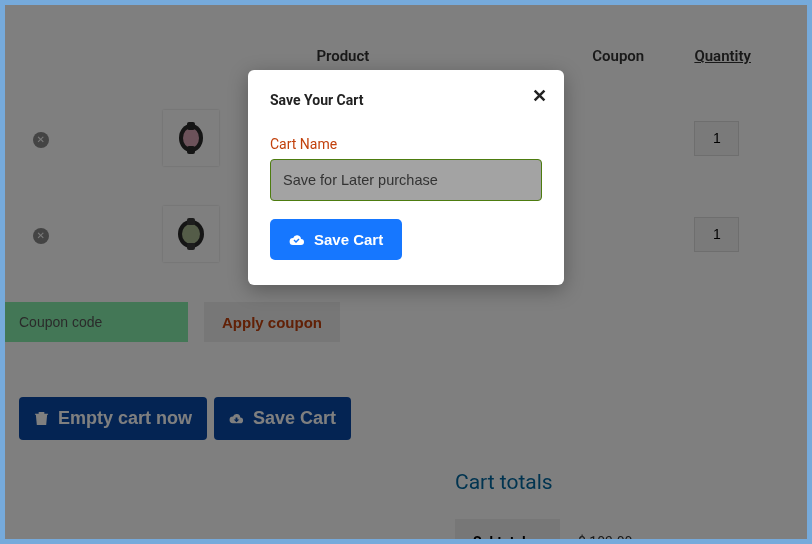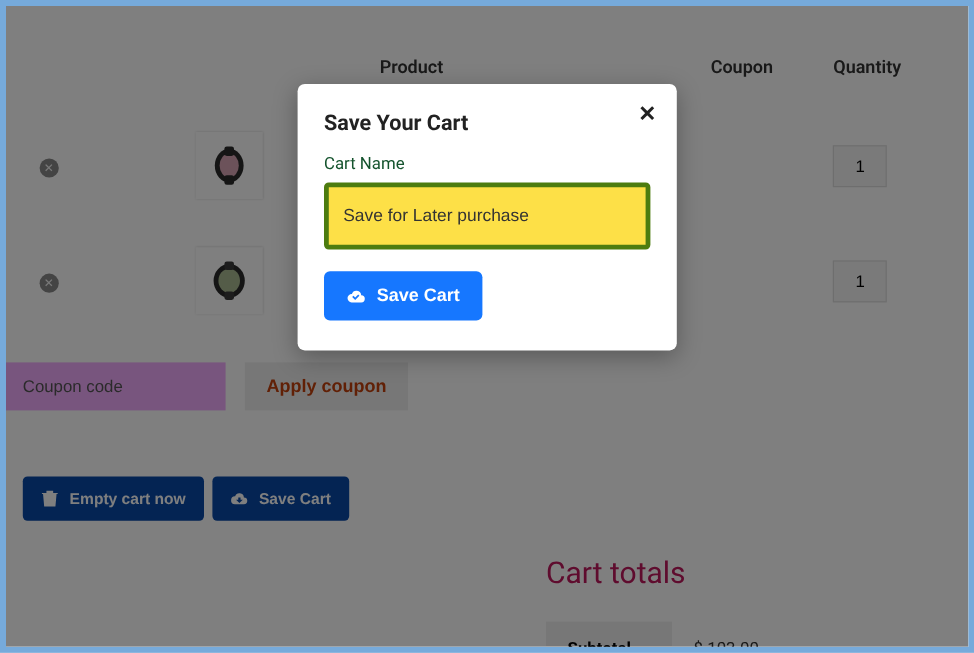--- a/index.html
+++ b/index.html
@@ -30,21 +30,21 @@
       text-align: left;
       font-weight: 600;
       padding: 12px 10px 25px;
       font-size: 15px;
       color: #333;
     }
     .cart-table th.col-remove { width: 70px; }
     .cart-table th.col-thumb { width: 225px; }
     .cart-table th.col-product { width: 270px; }
     .cart-table th.col-price { width: 100px; }
-    .cart-table th.col-qty { width: 120px; }
+    .cart-table th.col-qty { width: 120px; text-decoration: underline; }
     .cart-table td {
       padding: 20px 10px;
       vertical-align: middle;
     }
     .remove-cell {
       text-align: center;
     }
     .remove-icon {
       width: 16px;
       height: 16px;
@@ -90,21 +90,21 @@
       padding: 0;
     }
     .coupon-wrap {
       display: flex;
       margin-top: 20px;
     }
     .coupon-input {
       width: 183px;
       height: 40px;
       border: none;
-      background: #f0abfc;
+      background: #86efac;
       padding: 0 14px;
       font-size: 14px;
       color: #555;
     }
     .coupon-input::placeholder { color: #555; }
     .apply-btn {
       height: 40px;
       padding: 0 18px;
       border: none;
       background: #eeeeee;
@@ -119,40 +119,40 @@
       gap: 7px;
       margin-top: 55px;
       padding-left: 14px;
     }
     .action-btn {
       background: #0848a7;
       color: #fff;
       border: none;
       border-radius: 4px;
       padding: 11px 15px;
-      font-size: 13px;
+      font-size: 18px;
       font-weight: 600;
       cursor: pointer;
       display: flex;
       align-items: center;
       gap: 9px;
     }
     .action-btn svg {
       width: 15px;
       height: 15px;
       fill: #fff;
     }
     .cart-totals {
       margin-top: 30px;
       margin-left: 450px;
     }
     .cart-totals h2 {
-      font-size: 25px;
+      font-size: 21px;
       font-weight: 400;
-      color: #be185d;
+      color: #0369a1;
       margin-bottom: 25px;
     }
     .totals-row {
       display: flex;
       align-items: center;
     }
     .totals-label {
       background: #eeeeee;
       padding: 15px 18px;
       font-weight: 700;
@@ -175,46 +175,46 @@
     }
     .modal {
       width: 316px;
       background: #fff;
       border-radius: 6px;
       padding: 22px 22px 25px;
       box-shadow: 0 5px 20px rgba(0,0,0,0.3);
       position: relative;
     }
     .modal-title {
-      font-size: 18px;
+      font-size: 14px;
       font-weight: 700;
       color: #222;
-      margin-bottom: 16px;
+      margin-bottom: 28px;
     }
     .modal-close {
       position: absolute;
       top: 17px;
       right: 17px;
       font-size: 18px;
       cursor: pointer;
       font-weight: bold;
       color: #222;
       line-height: 1;
     }
     .field-label {
       font-size: 14px;
-      color: #14532d;
+      color: #c2410c;
       margin-bottom: 7px;
     }
     .cart-name-input {
       width: 100%;
-      height: 56px;
-      border: 4px solid #4d7c0f;
+      height: 42px;
+      border: 1px solid #4d7c0f;
       border-radius: 4px;
-      background: #fde047;
+      background: #a3a3a3;
       padding: 0 12px;
       font-size: 14.5px;
       color: #333;
       outline: none;
       margin-bottom: 18px;
     }
     .save-modal-btn {
       background: #1677ff;
       color: #fff;
       border: none;

